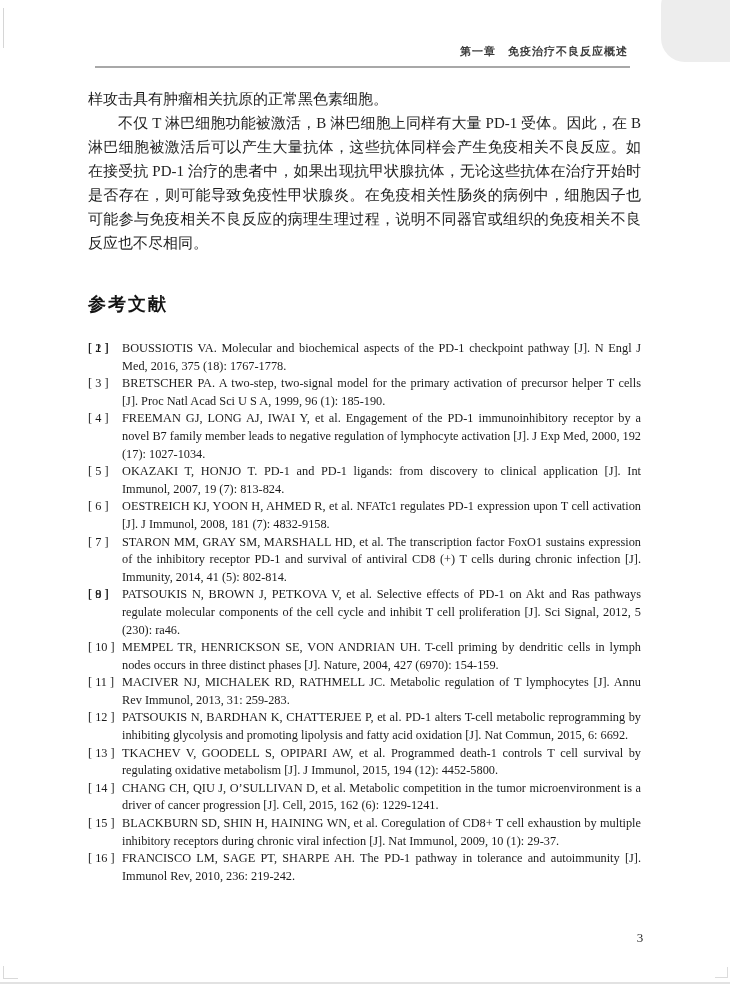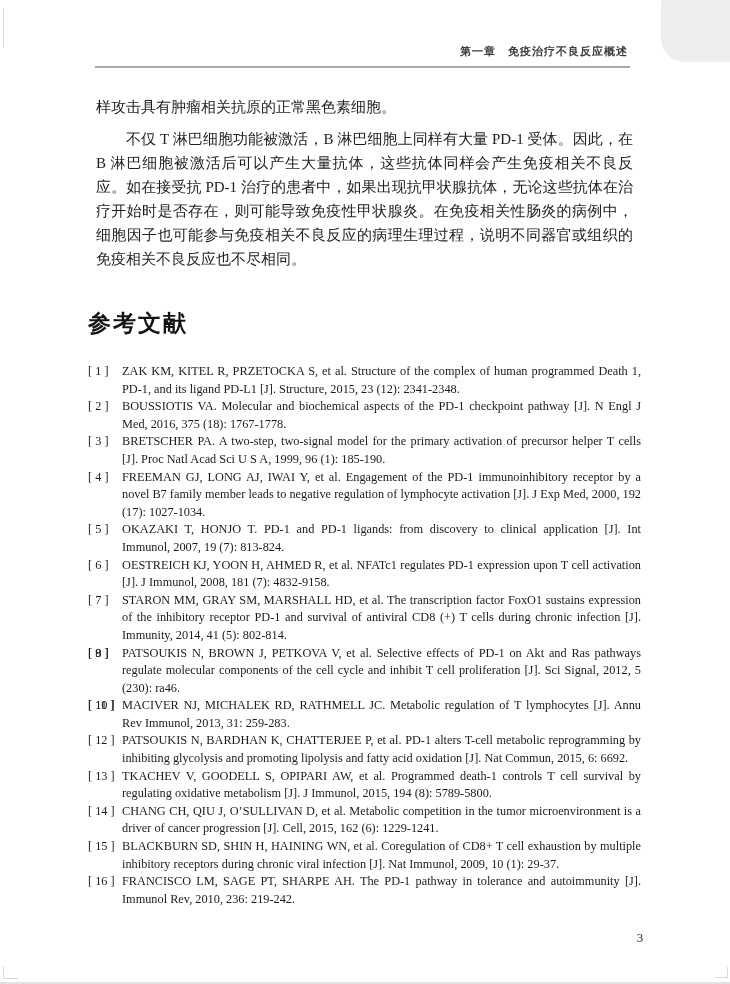--- a/index.html
+++ b/index.html
@@ -47,32 +47,32 @@
   }
 
   
   .content {
     position: absolute;
     left: 88px;
     top: 87px;
     width: 553px;
   }
   .para {
-    margin: 8px;
+    margin: 0;
     font-size: 15px;
     line-height: 24px;
     text-align: justify;
     color: #1e1e1e;
   }
   .para.indent { text-indent: 2em; }
 
   .refs-heading {
     margin: 37px 0 24px 0;
     font-family: "Liberation Sans", "DejaVu Sans", sans-serif;
-    font-size: 23px;
+    font-size: 18px;
     font-weight: bold;
     color: #141414;
     letter-spacing: 2px;
   }
 
   .ref-list {
     margin: 0;
     padding: 0;
     list-style: none;
     font-size: 12.3px;
@@ -142,21 +142,21 @@
 <div class="running-head-rule"></div>
 
 <div class="content">
   <p class="para">样攻击具有肿瘤相关抗原的正常黑色素细胞。</p>
   <p class="para indent">不仅 T 淋巴细胞功能被激活，B 淋巴细胞上同样有大量 PD-1 受体。因此，在 B 淋巴细胞被激活后可以产生大量抗体，这些抗体同样会产生免疫相关不良反应。如在接受抗 PD-1 治疗的患者中，如果出现抗甲状腺抗体，无论这些抗体在治疗开始时是否存在，则可能导致免疫性甲状腺炎。在免疫相关性肠炎的病例中，细胞因子也可能参与免疫相关不良反应的病理生理过程，说明不同器官或组织的免疫相关不良反应也不尽相同。</p>
 
   <h2 class="refs-heading">参考文献</h2>
 
   <ol class="ref-list">
   <li class="ref-item">
-    <span class="ref-num">[ 1 ]</span><span class="ref-text">ZAK KM, KITEL R, PRZETOCKA S, et al. Structure of the complex of human programmed Death 1, PD-1, and its ligand PD-L1 [J]. Structure, 2015, 23 (12): 2341-2348.</span>
+    <span class="ref-num">[ 1 ]</span>
   </li>
 
   <li class="ref-item">
     <span class="ref-num">[ 2 ]</span><span class="ref-text">BOUSSIOTIS VA. Molecular and biochemical aspects of the PD-1 checkpoint pathway [J]. N Engl J Med, 2016, 375 (18): 1767-1778.</span>
   </li>
 
   <li class="ref-item">
     <span class="ref-num">[ 3 ]</span><span class="ref-text">BRETSCHER PA. A two-step, two-signal model for the primary activation of precursor helper T cells [J]. Proc Natl Acad Sci U S A, 1999, 96 (1): 185-190.</span>
   </li>
 
@@ -178,33 +178,33 @@
 
   <li class="ref-item">
     <span class="ref-num">[ 8 ]</span>
   </li>
 
   <li class="ref-item">
     <span class="ref-num">[ 9 ]</span><span class="ref-text">PATSOUKIS N, BROWN J, PETKOVA V, et al. Selective effects of PD-1 on Akt and Ras pathways regulate molecular components of the cell cycle and inhibit T cell proliferation [J]. Sci Signal, 2012, 5 (230): ra46.</span>
   </li>
 
   <li class="ref-item">
-    <span class="ref-num">[ 10 ]</span>
+    <span class="ref-num">[ 10 ]</span><span class="ref-text">MEMPEL TR, HENRICKSON SE, VON ANDRIAN UH. T-cell priming by dendritic cells in lymph nodes occurs in three distinct phases [J]. Nature, 2004, 427 (6970): 154-159.</span>
   </li>
 
   <li class="ref-item">
     <span class="ref-num">[ 11 ]</span><span class="ref-text">MACIVER NJ, MICHALEK RD, RATHMELL JC. Metabolic regulation of T lymphocytes [J]. Annu Rev Immunol, 2013, 31: 259-283.</span>
   </li>
 
   <li class="ref-item">
     <span class="ref-num">[ 12 ]</span><span class="ref-text">PATSOUKIS N, BARDHAN K, CHATTERJEE P, et al. PD-1 alters T-cell metabolic reprogramming by inhibiting glycolysis and promoting lipolysis and fatty acid oxidation [J]. Nat Commun, 2015, 6: 6692.</span>
   </li>
 
   <li class="ref-item">
-    <span class="ref-num">[ 13 ]</span><span class="ref-text">TKACHEV V, GOODELL S, OPIPARI AW, et al. Programmed death-1 controls T cell survival by regulating oxidative metabolism [J]. J Immunol, 2015, 194 (8): 5789-5800.</span>
+    <span class="ref-num">[ 13 ]</span><span class="ref-text">TKACHEV V, GOODELL S, OPIPARI AW, et al. Programmed death-1 controls T cell survival by regulating oxidative metabolism [J]. J Immunol, 2015, 194 (12): 4452-5800.</span>
   </li>
 
   <li class="ref-item">
     <span class="ref-num">[ 14 ]</span><span class="ref-text">CHANG CH, QIU J, O’SULLIVAN D, et al. Metabolic competition in the tumor microenvironment is a driver of cancer progression [J]. Cell, 2015, 162 (6): 1229-1241.</span>
   </li>
 
   <li class="ref-item">
     <span class="ref-num">[ 15 ]</span><span class="ref-text">BLACKBURN SD, SHIN H, HAINING WN, et al. Coregulation of CD8+ T cell exhaustion by multiple inhibitory receptors during chronic viral infection [J]. Nat Immunol, 2009, 10 (1): 29-37.</span>
   </li>
 

